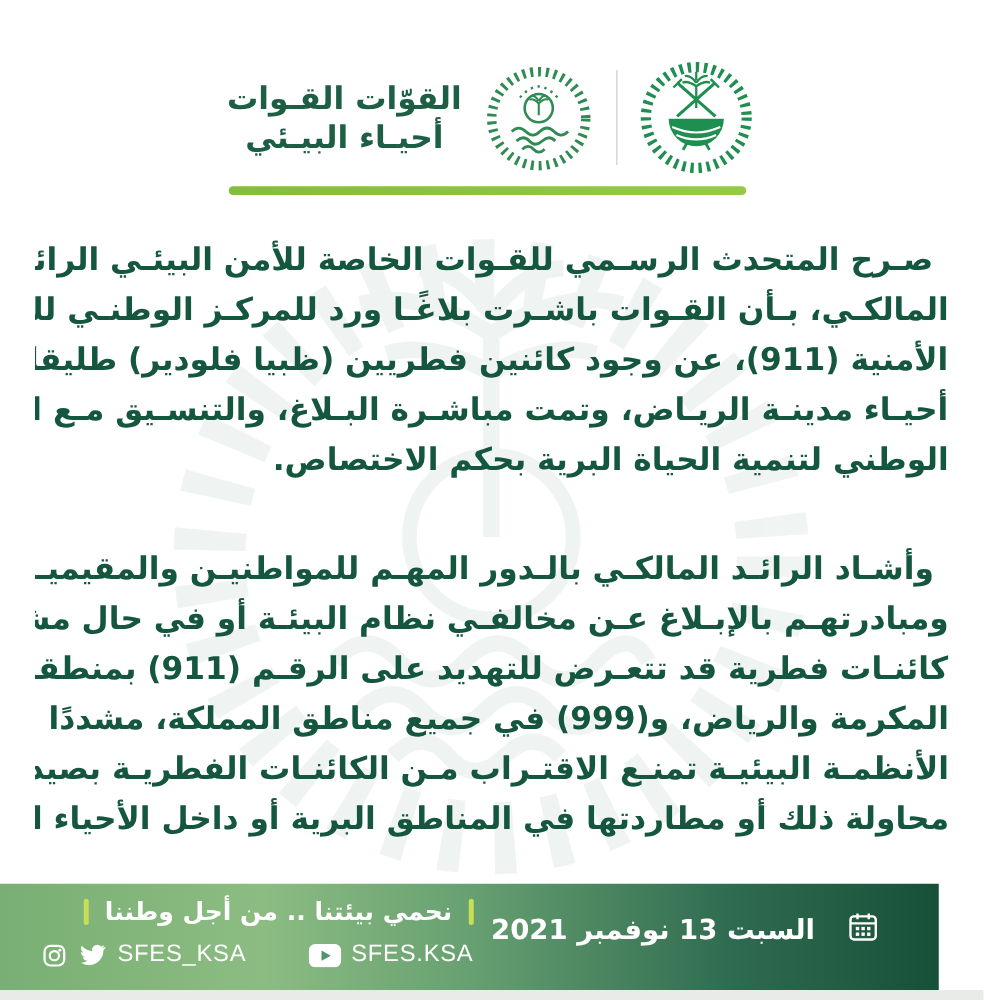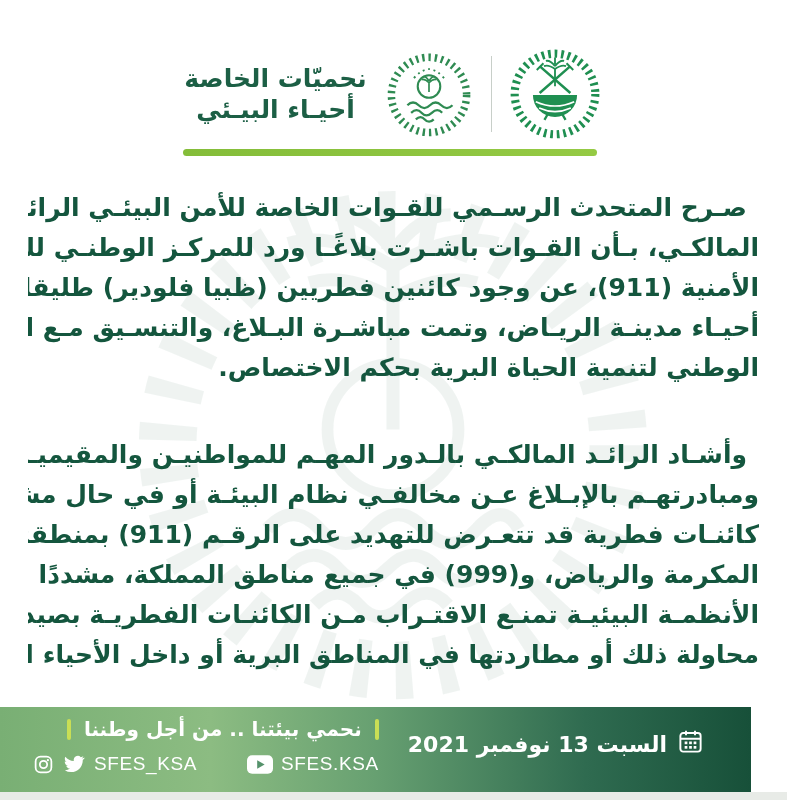--- a/index.html
+++ b/index.html
@@ -46,33 +46,33 @@
   .tag-bar{width:4px;height:21px;border-radius:2px;background:#c9de55;}
   .tagline{color:#ffffff;font-weight:bold;font-size:20px;white-space:nowrap;}
   .social-row{
     display:flex;align-items:center;gap:8px;margin-top:9px;height:26px;
     color:#ffffff;font-family:"Liberation Sans",sans-serif;font-weight:normal;
     font-size:19px;letter-spacing:0.6px;text-align:center;
   }
   .social-row svg{display:block;}
   .social-gap{width:34px;}
   .foot-right{
-    position:absolute;right:47px;top:21px;display:flex;align-items:center;gap:10px;
+    position:absolute;right:47px;top:21px;display:flex;align-items:center;gap:25px;
     direction:rtl;color:#ffffff;font-weight:bold;font-size:22px;white-space:nowrap;
   }
   .bottom-strip{position:absolute;top:792px;left:0;width:787px;height:8px;background:#e8ebe7;}
 </style>
 </head>
 <body>
 
 <div class="page">
 
   <div class="brand-row">
     <div class="wordmark">
-      <div>نحميّات الخاصة</div>
+      <div>القوّات القـوات</div>
       <div>أحيـاء البيـئي</div>
     </div>
 
     <div class="sfes-emblem">
       <svg viewBox="0 0 100 100" fill="none" stroke="#2f8b52">
         <circle cx="50" cy="51" r="40" stroke-width="8" stroke-dasharray="2.5 4.2"></circle>
         <circle cx="50" cy="42" r="12" stroke-width="2.2"></circle>
         <path d="M50 48 V38 M50 38 Q45.5 33.5 42 34.8 M50 38 Q54.5 33.5 58 34.8 M50 36 Q47 31 44 31.5 M50 36 Q53 31 56 31.5" stroke-width="1.8"></path>
         <path d="M34 33 Q42 24 50 23.5 Q58 24 66 33" stroke-width="2" stroke-dasharray="2 4"></path>
         <path d="M27 62 q6 -6 12 0 t12 0 t12 0 t12 0" stroke-width="2.4"></path>

